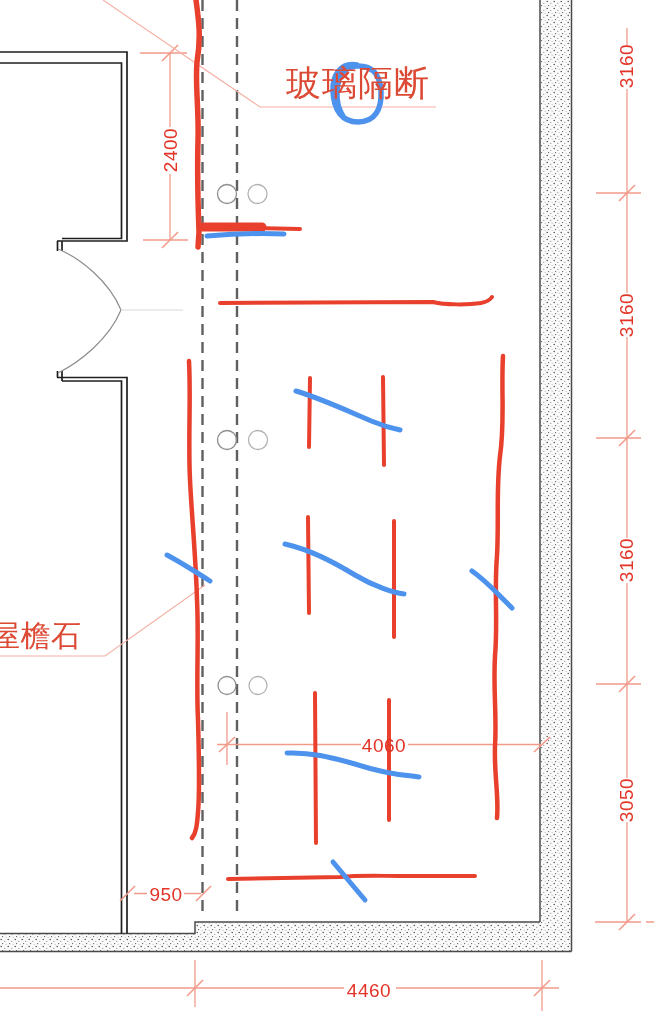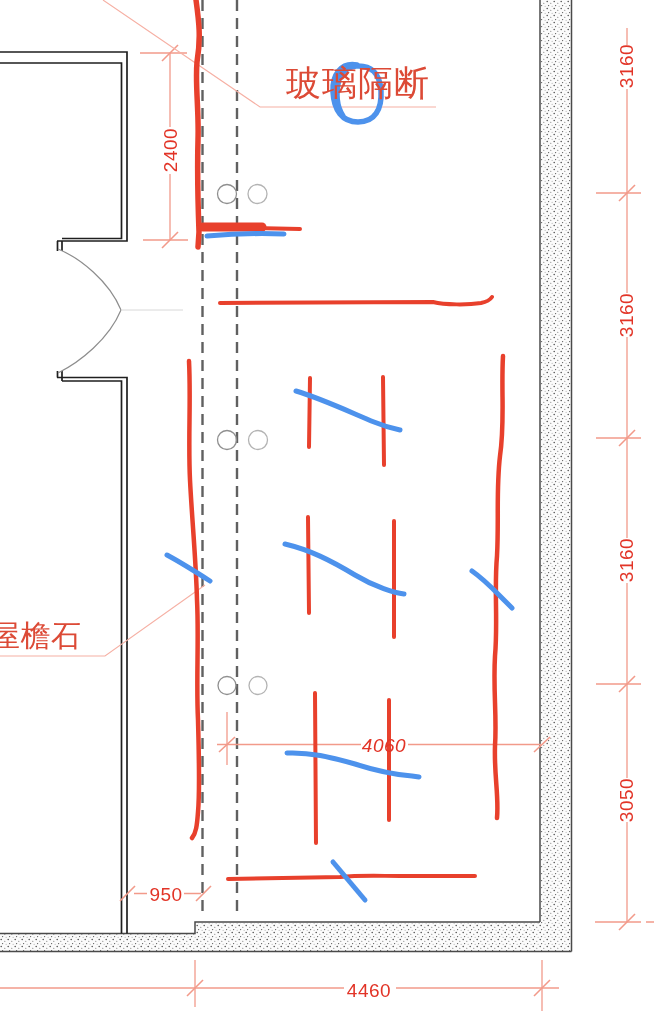--- a/index.html
+++ b/index.html
@@ -19,21 +19,21 @@
     font-family:"Liberation Serif","DejaVu Serif",serif;
     color:#dc4a36;
   }
   #glass-label{left:286px;top:66px;font-size:35px;letter-spacing:1px;}
   #eave-label{left:-10px;top:621px;font-size:30px;letter-spacing:0.5px;}
   #t2400{left:170px;top:150px;}
   #t3160a{left:626px;top:66px;}
   #t3160b{left:626px;top:315px;}
   #t3160c{left:626px;top:560px;}
   #t3050{left:626px;top:800px;}
-  #t4060{left:384px;top:745px;font-style:italic;}
+  #t4060{left:384px;top:745px;}
   #t950{left:166px;top:894px;}
   #t4460{left:369px;top:990px;text-align:center;}
 </style>
 </head>
 <body>
 
 <div id="canvas">
 
   <svg id="linework" width="654" height="1024" viewBox="0 0 654 1024">
     <defs>

